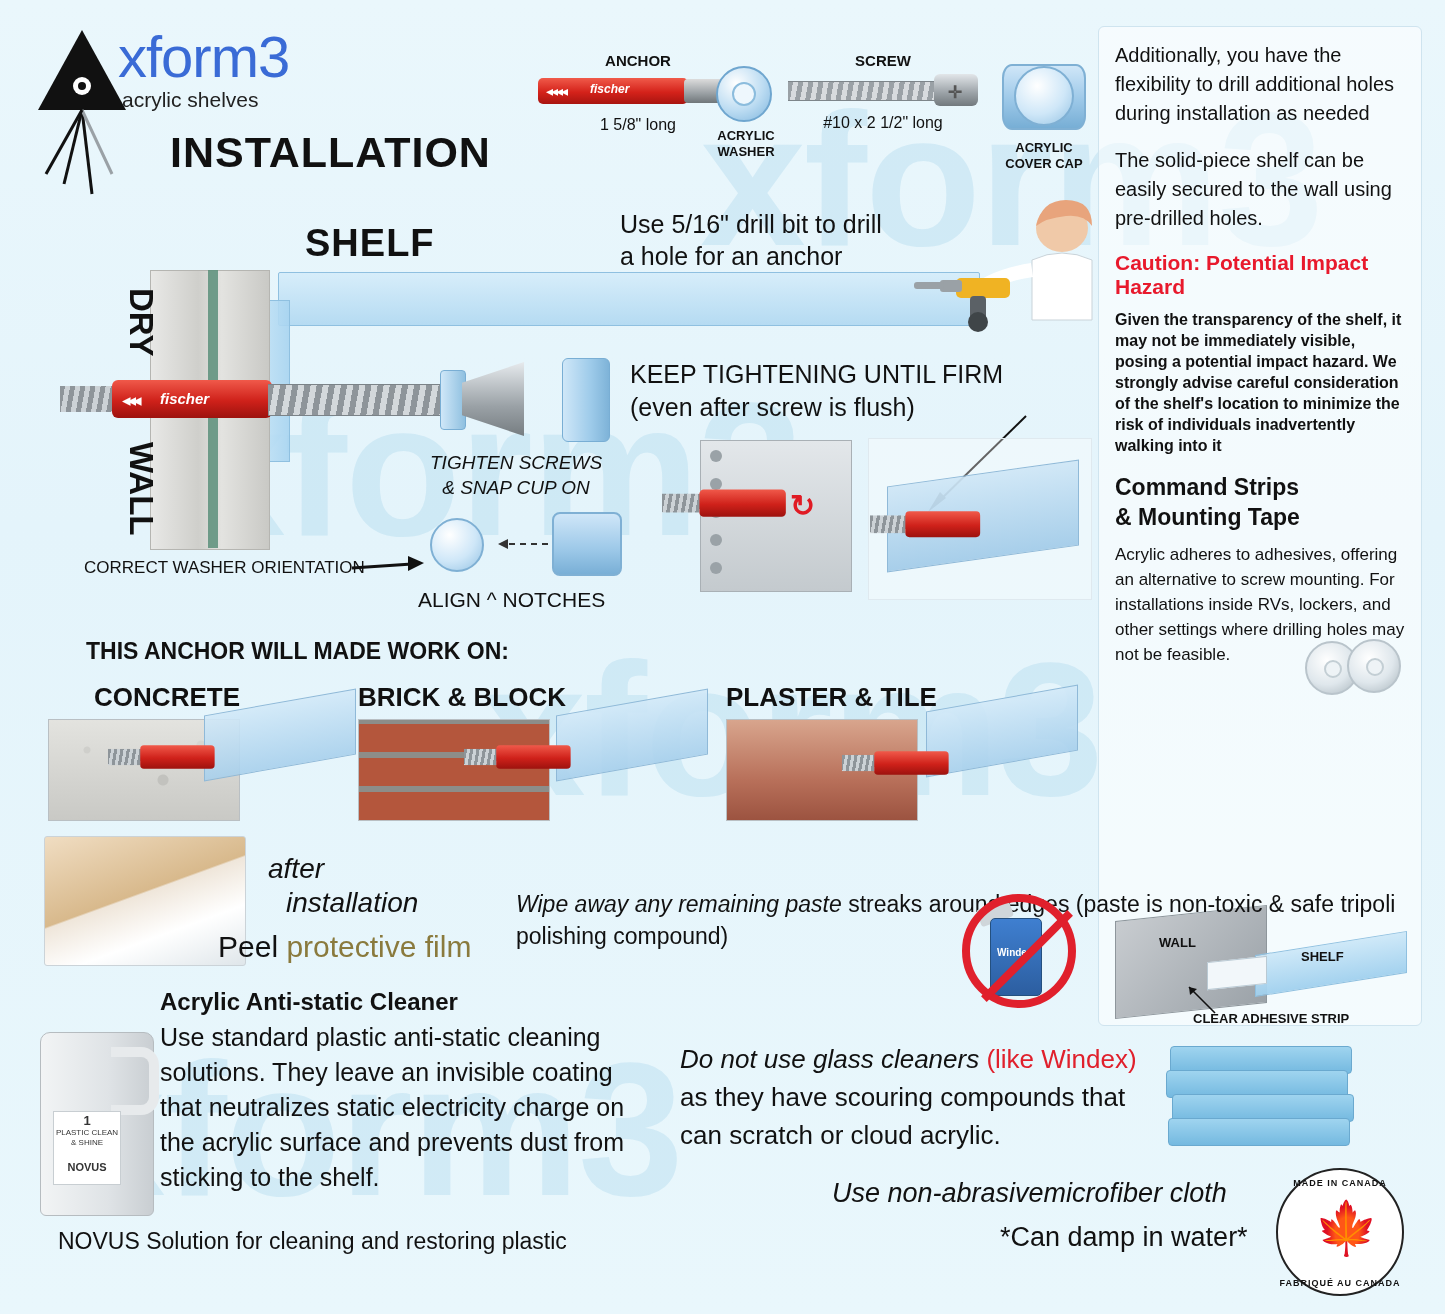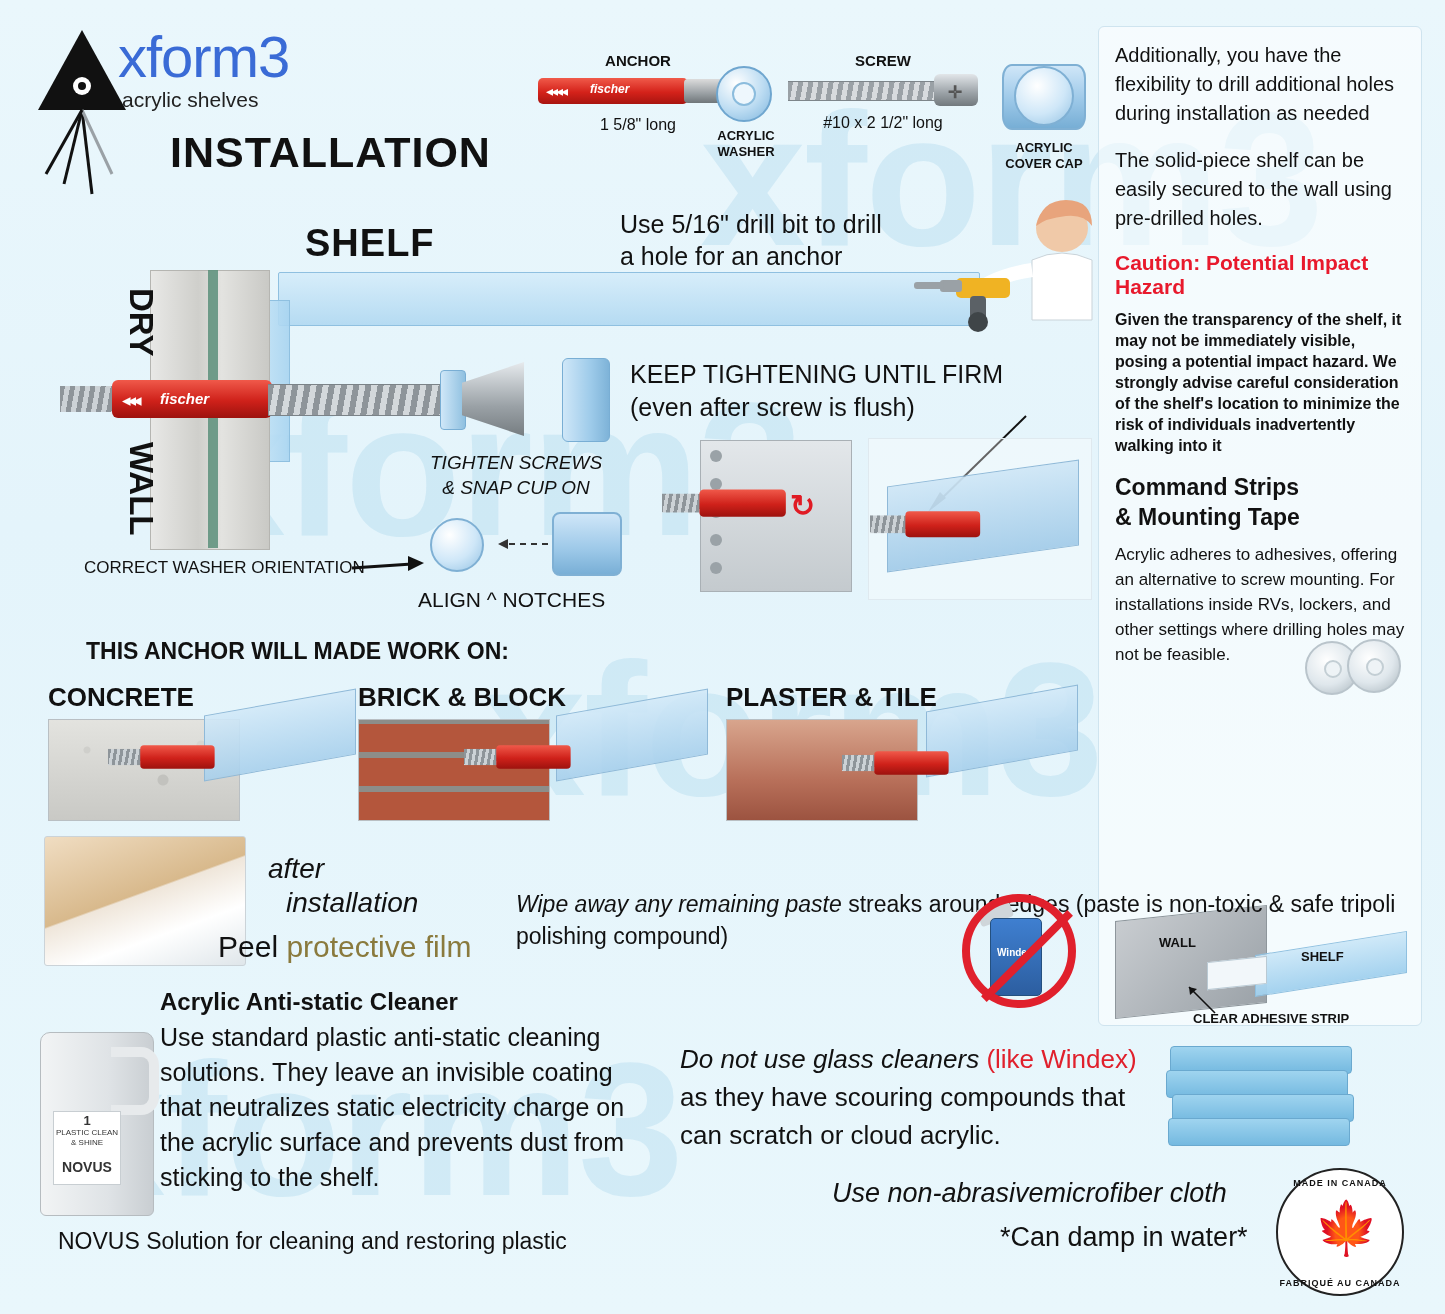--- a/index.html
+++ b/index.html
@@ -249,21 +249,21 @@
     background:rgba(255,255,255,0.35);border:1px solid #dfe9ef;
   }
   .sp-shelf{
     position:absolute;left:18px;top:34px;width:190px;height:84px;
     background:linear-gradient(180deg,rgba(206,230,246,.9),rgba(160,202,232,.9));
     border:1px solid #8fb9d8;transform:skewY(-8deg);
   }
 
   
   .works-title{position:absolute;left:86px;top:638px;font-size:23px;font-weight:700;}
-  .mat{position:absolute;}
+  .mat{position:absolute;text-align:right;}
   .mat .mt{font-size:26px;font-weight:700;}
   .mat .pic{
     margin-top:6px;width:190px;height:100px;border:1px solid #b9bfc3;
   }
   .concrete-pic{background:
      radial-gradient(circle at 20% 30%,#cfcfcb 3px,transparent 4px),
      radial-gradient(circle at 60% 60%,#c2c2be 5px,transparent 6px),
      radial-gradient(circle at 80% 25%,#d5d5d1 4px,transparent 5px),
      linear-gradient(180deg,#e3e3df,#c9c9c5);}
   .brick-pic{background:
@@ -589,21 +589,21 @@
         <div class="lbltxt">Windex</div>
       </div>
     <div class="ban"></div>
   </div>
 
   <div class="novus-jug">
     <div class="jug-handle"></div>
     <div class="jug-label">
       <b>1</b>
       <div>PLASTIC CLEAN &amp; SHINE</div>
-      <div style="margin-top:14px;font-size:14px;font-weight:700;">NOVUS</div>
+      <div style="margin-top:14px;font-size:11px;font-weight:700;">NOVUS</div>
     </div>
   </div>
 
   <div class="aac-title">Acrylic Anti-static Cleaner</div>
   <div class="aac-body">Use standard plastic anti-static cleaning solutions. They leave an invisible coating that neutralizes static electricity charge on the acrylic surface and prevents dust from sticking to the shelf.</div>
   <div class="novus-line">NOVUS Solution for cleaning and restoring plastic</div>
 
   <div class="glass-text">
     <span class="it">Do not use glass cleaners</span><span class="red"> (like Windex)</span><span> as they have scouring compounds that can scratch or cloud acrylic.</span>
   </div>

